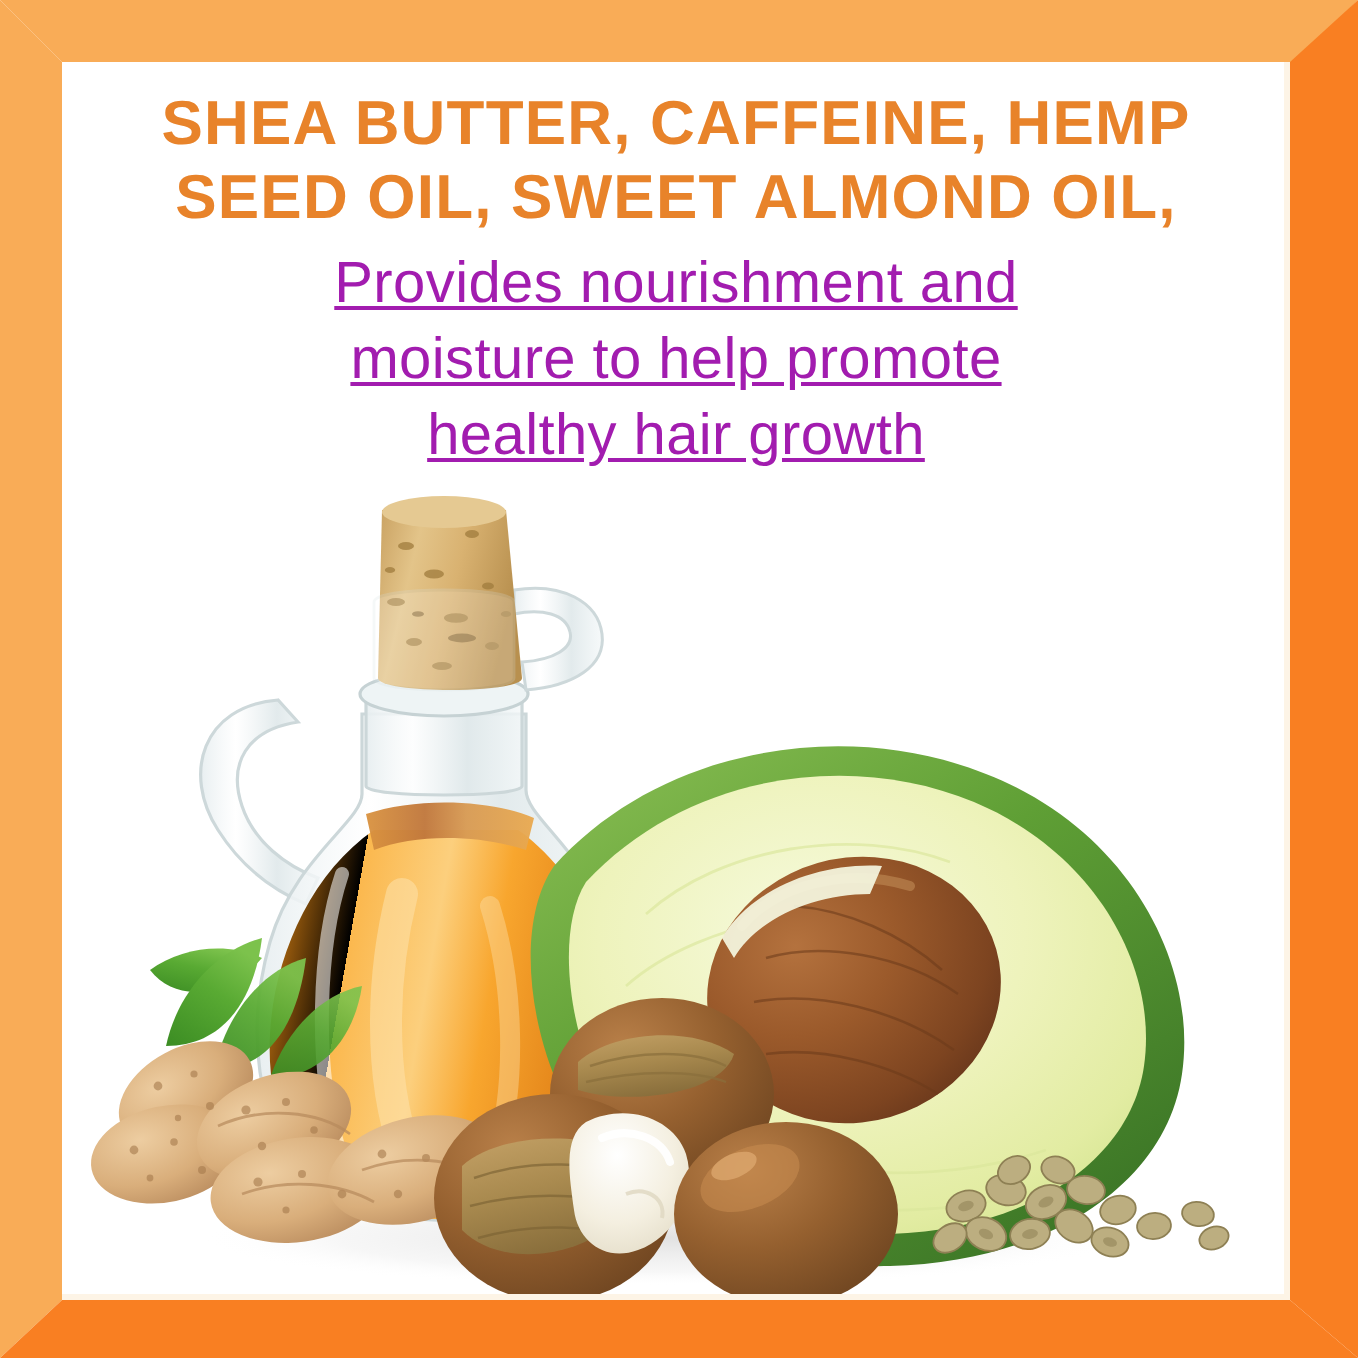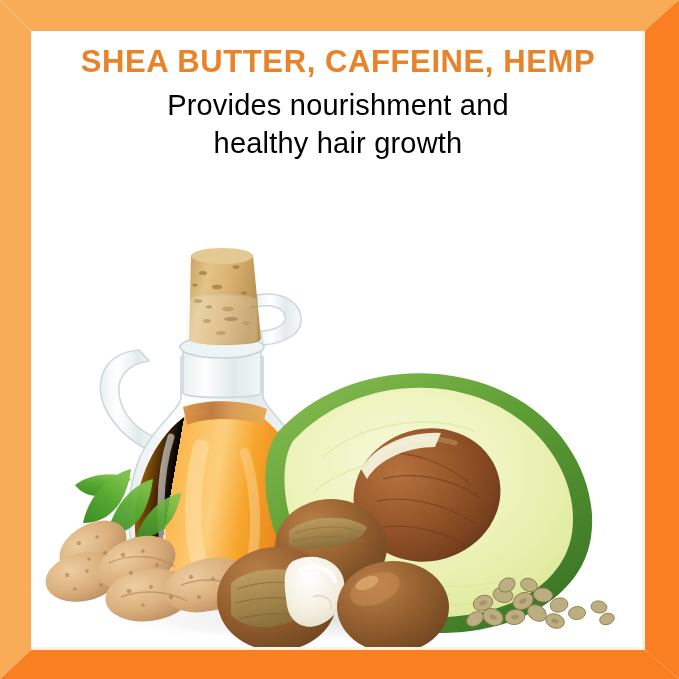--- a/index.html
+++ b/index.html
@@ -87,27 +87,28 @@
   .headline {
     color: #e8832a;
     font-weight: bold;
     font-size: 31px;
     line-height: 37px;
     letter-spacing: 0.6px;
     margin: 0;
     padding: 0 6px;
   }
   .subhead {
-    color: #000000;
+    color: #a21caf;
     font-weight: normal;
     font-size: 29px;
     line-height: 38px;
     letter-spacing: 0.2px;
     margin: 6px 0 0 0;
     padding: 0 30px;
+    text-decoration: underline;
   }
 
   
   .photo {
     position: absolute;
     left: 0;
     top: 216px;
     width: 614px;
     height: 403px;
   }
@@ -125,23 +126,25 @@
     <div class="frame-edge edge-bottom"></div>
     <div class="frame-edge seam-right"></div>
     <div class="frame-edge seam-bottom"></div>
   </div>
 
   <div class="canvas">
 
     <div class="text-block">
       <div class="headline">
         <div>SHEA BUTTER, CAFFEINE, HEMP</div>
+        <div>SEED OIL, SWEET ALMOND OIL,</div>
       </div>
       <div class="subhead">
         <div>Provides nourishment and</div>
+        <div>moisture to help promote</div>
         <div>healthy hair growth</div>
       </div>
     </div>
 
     <div class="photo">
       <svg viewBox="0 0 614 403" xmlns="http://www.w3.org/2000/svg">
         <defs>
 
           <linearGradient id="gOil" x1="0" y1="0" x2="1" y2="0.2">
             <stop offset="0%" stop-color="#ef8e14"></stop>

